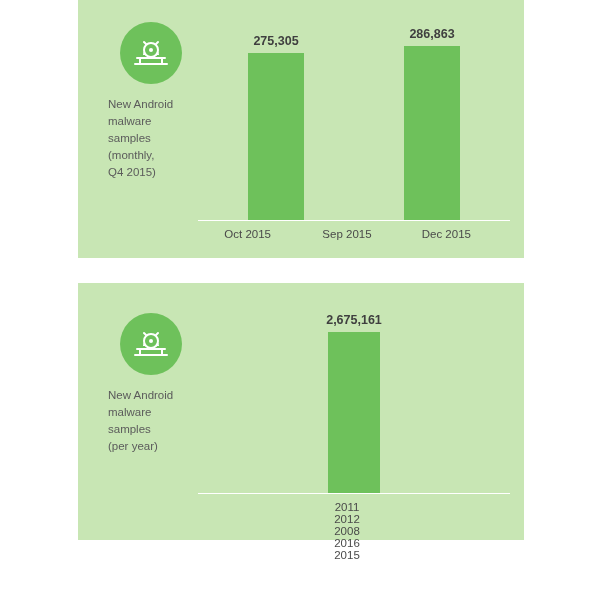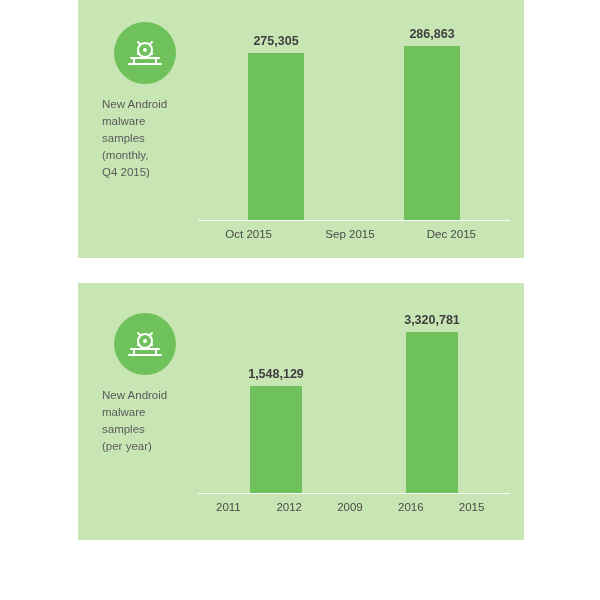--- a/index.html
+++ b/index.html
@@ -25,21 +25,21 @@
 
   .panel-inner {
     position: relative;
     width: 100%;
     height: 100%;
   }
 
   
   .label-block {
     position: absolute;
-    left: 24px;
+    left: 30px;
     width: 110px;
   }
   #label-top { top: 22px; }
   #label-bottom { top: 30px; }
 
   .icon-circle {
     width: 62px;
     height: 62px;
     border-radius: 50%;
     background: #6ec15b;
@@ -106,25 +106,25 @@
     white-space: nowrap;
   }
   .bar {
     width: 56px;
     background: #6ec15b;
   }
   #chart-bottom .bar { width: 52px; }
 
   .ticks {
     position: absolute;
-    left: 0; right: 8px;
+    left: 0; right: 14px;
     display: flex;
   }
   #ticks-top { top: 214px; }
-  #ticks-bottom { top: 198px; }
+  #ticks-bottom { top: 198px; flex-direction: column; }
   .tick {
     flex: 1 1 0;
     text-align: center;
     font-size: 11.5px;
     color: #4a4a4a;
   }
 </style>
 </head>
 <body>
 
@@ -200,33 +200,29 @@
       <div class="label-text" style="white-space: pre-line;">New Android
 malware
 samples
 (per year)</div>
     </div>
 
     <div class="chart" id="chart-bottom">
       <div class="plot" id="plot-bottom">
         <div class="bars" id="bars-bottom">
             <div class="barcol">
-              <div class="barval">1,548,129</div>
-              <div class="bar" style="height: 107px;"></div>
-            </div>
-            <div class="barcol">
-              <div class="barval">3,320,781</div>
+              <div class="barval">2,675,161</div>
               <div class="bar" style="height: 161px;"></div>
             </div>
           </div>
       </div>
       <div class="baseline" id="base-bottom"></div>
       <div class="ticks" id="ticks-bottom">
           <div class="tick">2011</div>
           <div class="tick">2012</div>
-          <div class="tick">2009</div>
+          <div class="tick">2008</div>
           <div class="tick">2016</div>
           <div class="tick">2015</div>
         </div>
     </div>
 
   </div>
 </div>
 
 </body></html>

